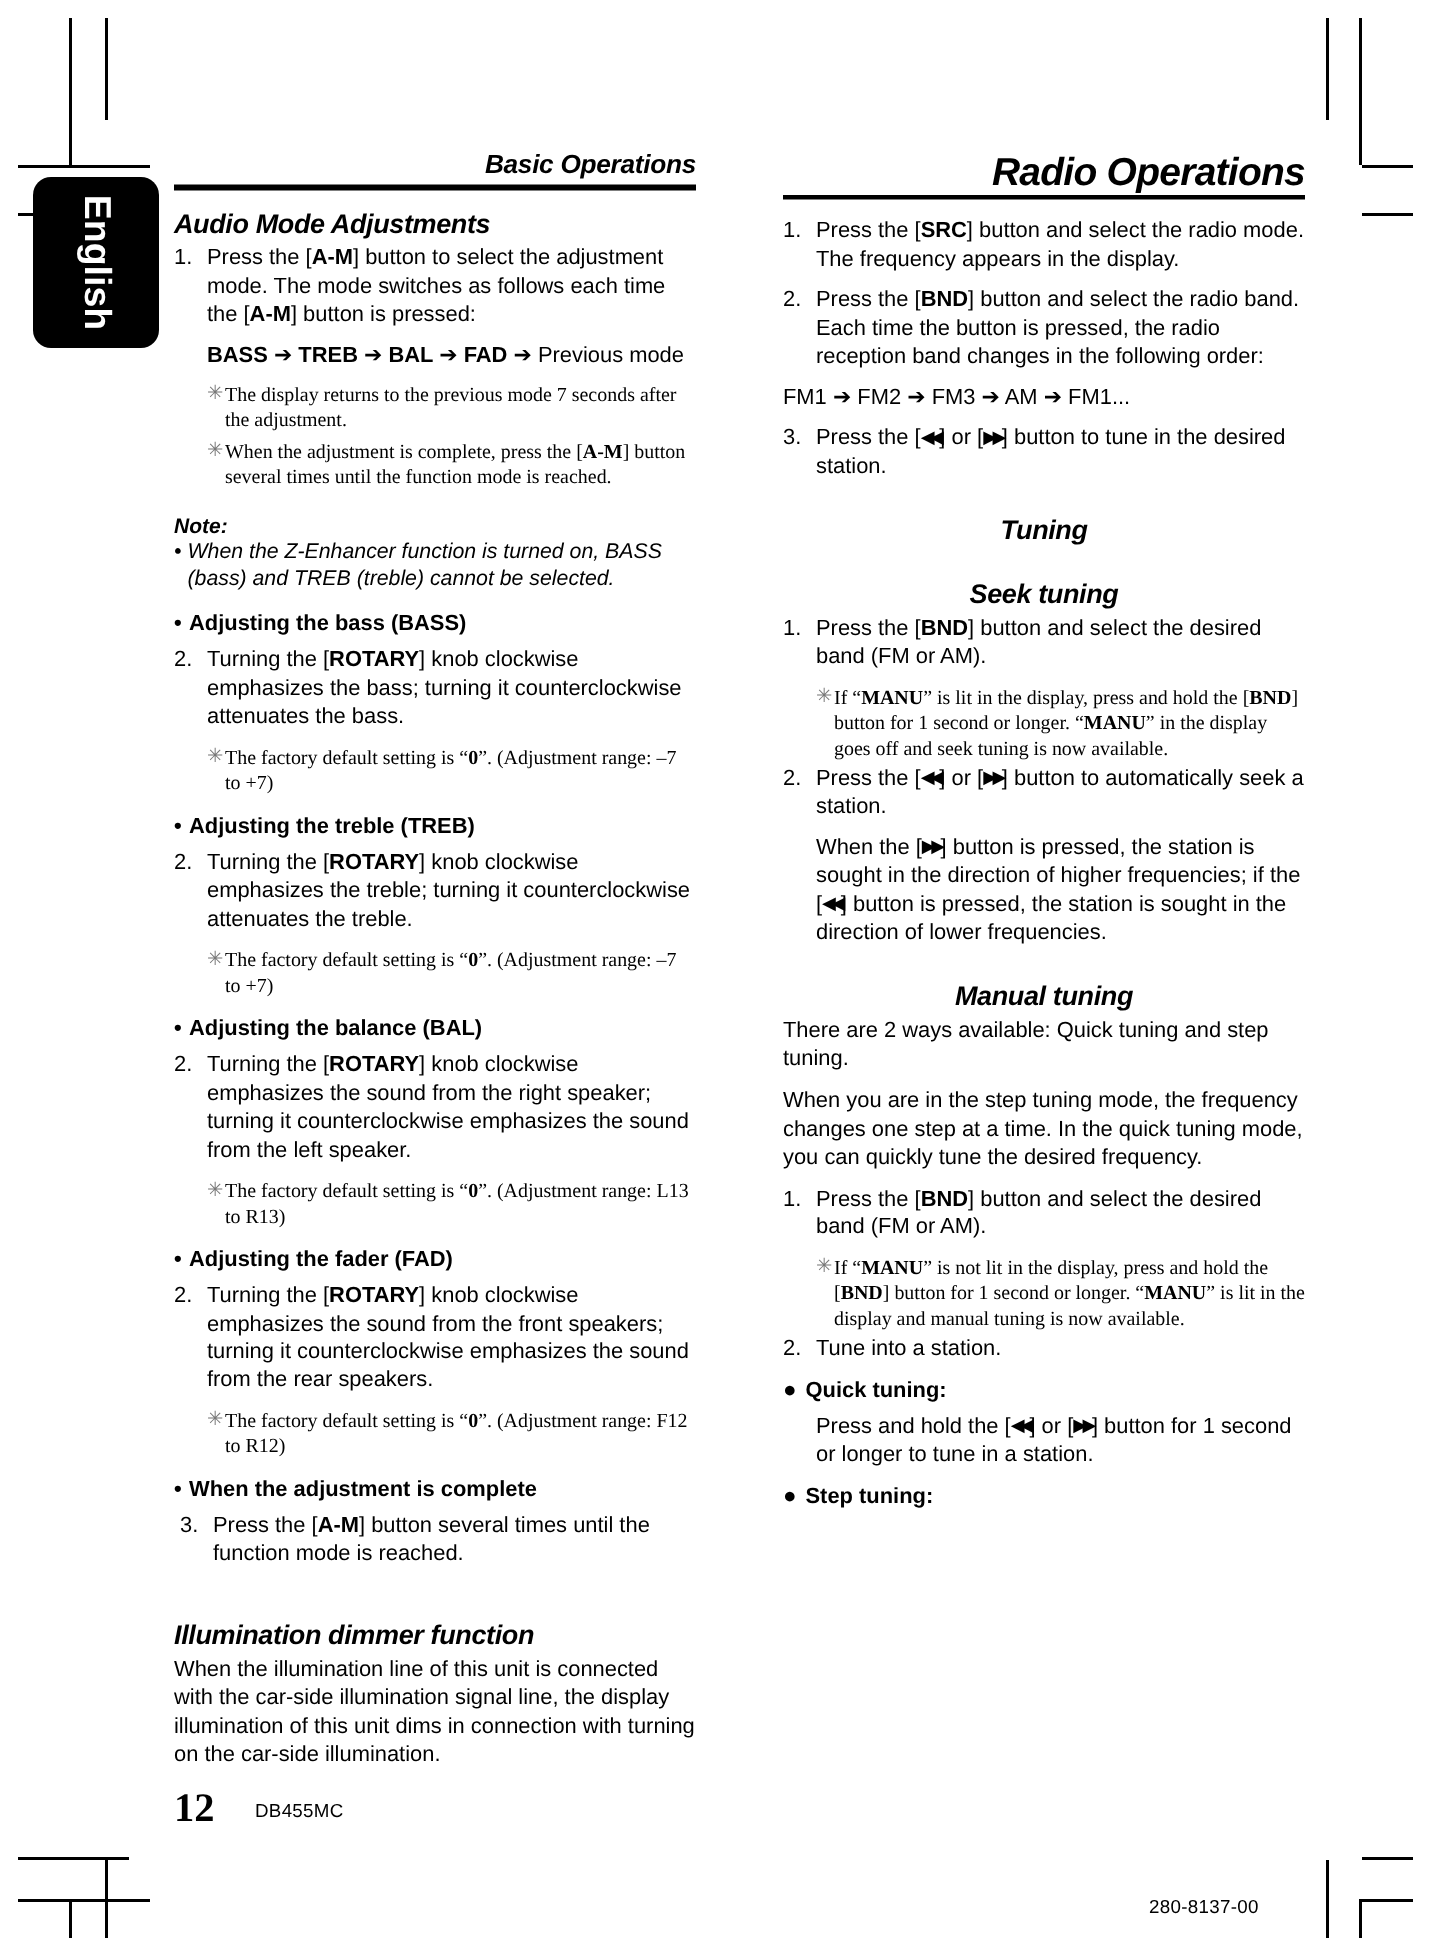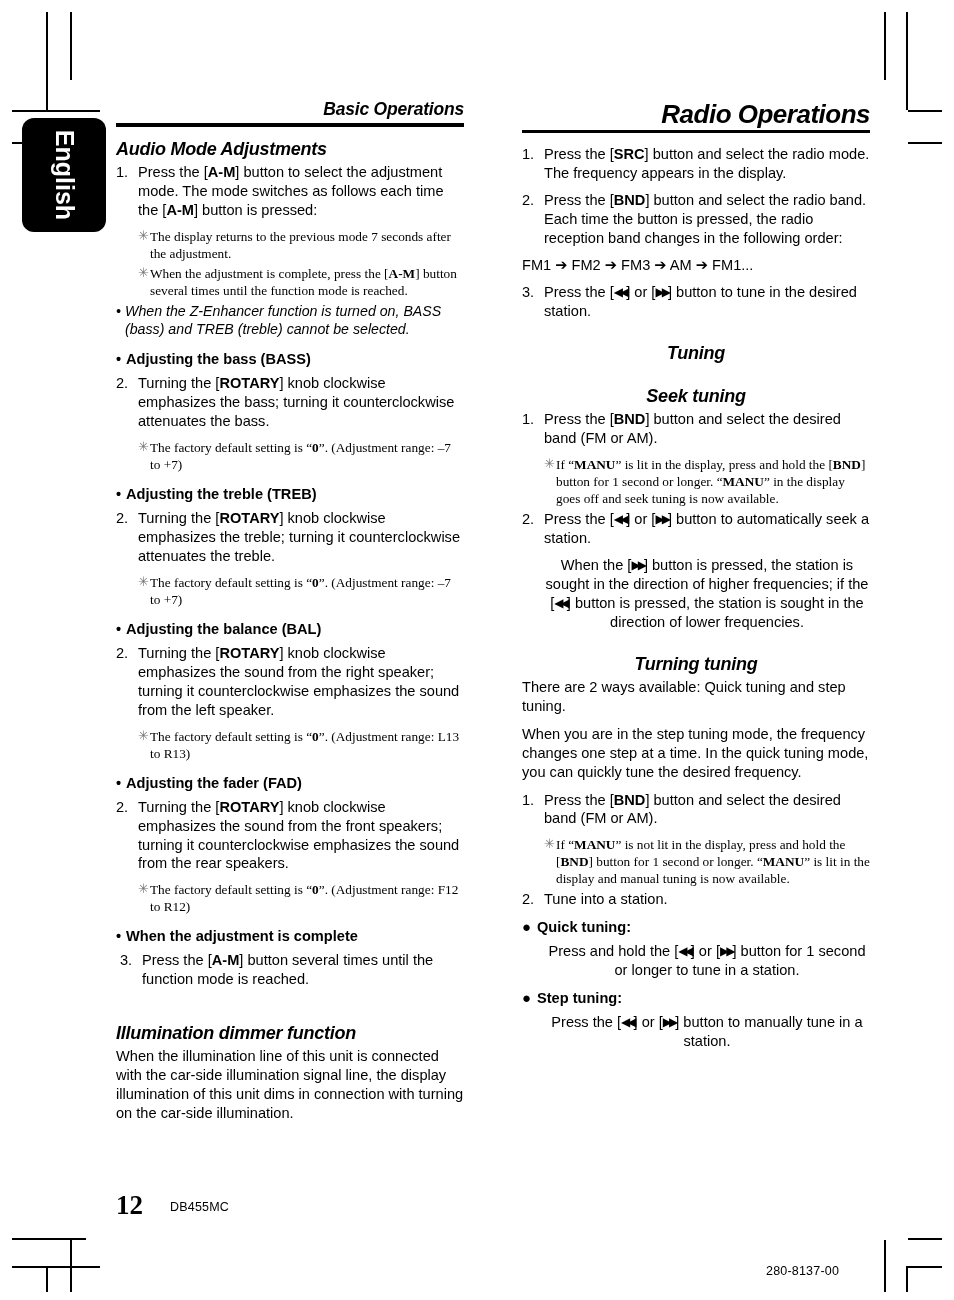--- a/index.html
+++ b/index.html
@@ -104,21 +104,20 @@
     width: 22px;
     text-align: left;
   }
   .num > .t { flex: 1 1 auto; }
 
   
   .cont {
     font-size: 14.6px;
     line-height: 1.30;
     margin: 0 0 9px 22px;
-    text-align: center;
   }
 
   
   .dot-head {
     display: flex;
     font-size: 14.6px;
     font-weight: bold;
     line-height: 1.30;
     margin: 12px 0 5px 0;
   }
@@ -255,30 +254,42 @@
   <div class="sec-head">Basic Operations</div>
   <div class="rule"></div>
 
   <div class="sub-head">Audio Mode Adjustments</div>
 
   <div class="num">
     <span class="n">1.</span>
     <span class="t"><span>Press the [</span><b>A-M</b><span>] button to select the adjustment mode. The mode switches as follows each time the [</span><b>A-M</b><span>] button is pressed:</span></span>
   </div>
 
+  <div class="seq bold-seq" style="margin-left:22px;">
+    <span>BASS</span>
+    <span class="arrow">➔</span>
+    <span>TREB</span>
+    <span class="arrow">➔</span>
+    <span>BAL</span>
+    <span class="arrow">➔</span>
+    <span>FAD</span>
+    <span class="arrow">➔</span>
+    <span class="plain">Previous mode</span>
+  </div>
 
   <div class="star">
     <span class="s">✳</span>
     <span class="t">The display returns to the previous mode 7 seconds after the adjustment.</span>
   </div>
   <div class="star">
     <span class="s">✳</span>
     <span class="t"><span>When the adjustment is complete, press the [</span><b>A-M</b><span>] button several times until the function mode is reached.</span></span>
   </div>
 
+  <div class="note-label">Note:</div>
   <div class="note-item">
     <span class="b">•</span>
     <span class="t">When the Z-Enhancer function is turned on, BASS (bass) and TREB (treble) cannot be selected.</span>
   </div>
 
   <div class="dot-head">
     <span class="b">•</span>
     <span class="t">Adjusting the bass (BASS)</span>
   </div>
   <div class="num">
@@ -390,21 +401,21 @@
     <span class="t"><span>If “</span><b>MANU</b><span>” is lit in the display, press and hold the [</span><b>BND</b><span>] button for 1 second or longer. “</span><b>MANU</b><span>”  in the display goes off and seek tuning is now available.</span></span>
   </div>
 
   <div class="num">
     <span class="n">2.</span>
     <span class="t"><span>Press the [</span><b class="nav-glyph">◀◀</b><span>] or [</span><b class="nav-glyph">▶▶</b><span>] button to automatically seek a station.</span></span>
   </div>
 
   <div class="cont"><span>When the [</span><b class="nav-glyph">▶▶</b><span>] button is pressed, the station is sought in the direction of higher frequencies; if the [</span><b class="nav-glyph">◀◀</b><span>] button is pressed, the station is sought in the direction of lower frequencies.</span></div>
 
-  <div class="sub-head sp">Turning tuning</div>
+  <div class="sub-head sp">Manual tuning</div>
   <div class="para">There are 2 ways available: Quick tuning and step tuning.</div>
   <div class="para">When you are in the step tuning mode, the frequency changes one step at a time. In the quick tuning mode, you can quickly tune the desired frequency.</div>
 
   <div class="num">
     <span class="n">1.</span>
     <span class="t"><span>Press the [</span><b>BND</b><span>] button and select the desired band (FM or AM).</span></span>
   </div>
 
   <div class="star">
     <span class="s">✳</span>
@@ -419,19 +430,18 @@
   <div class="circ-head">
     <span class="b">●</span>
     <span class="t">Quick tuning:</span>
   </div>
   <div class="cont"><span>Press and hold the [</span><b class="nav-glyph">◀◀</b><span>] or [</span><b class="nav-glyph">▶▶</b><span>] button for 1 second or longer to tune in a station.</span></div>
 
   <div class="circ-head">
     <span class="b">●</span>
     <span class="t">Step tuning:</span>
   </div>
-  <div class="cont"><span>Press the [</span><b class="nav-glyph">◀◀</b><span>] or [</span><b class="nav-glyph">▶▶</b><span>] button to manually tune in a station.</span></div>
 
 </div>
 
 <div id="page-num">12</div>
 <div id="model-code">DB455MC</div>
 <div id="doc-code">280-8137-00</div>
 
 </body></html>

